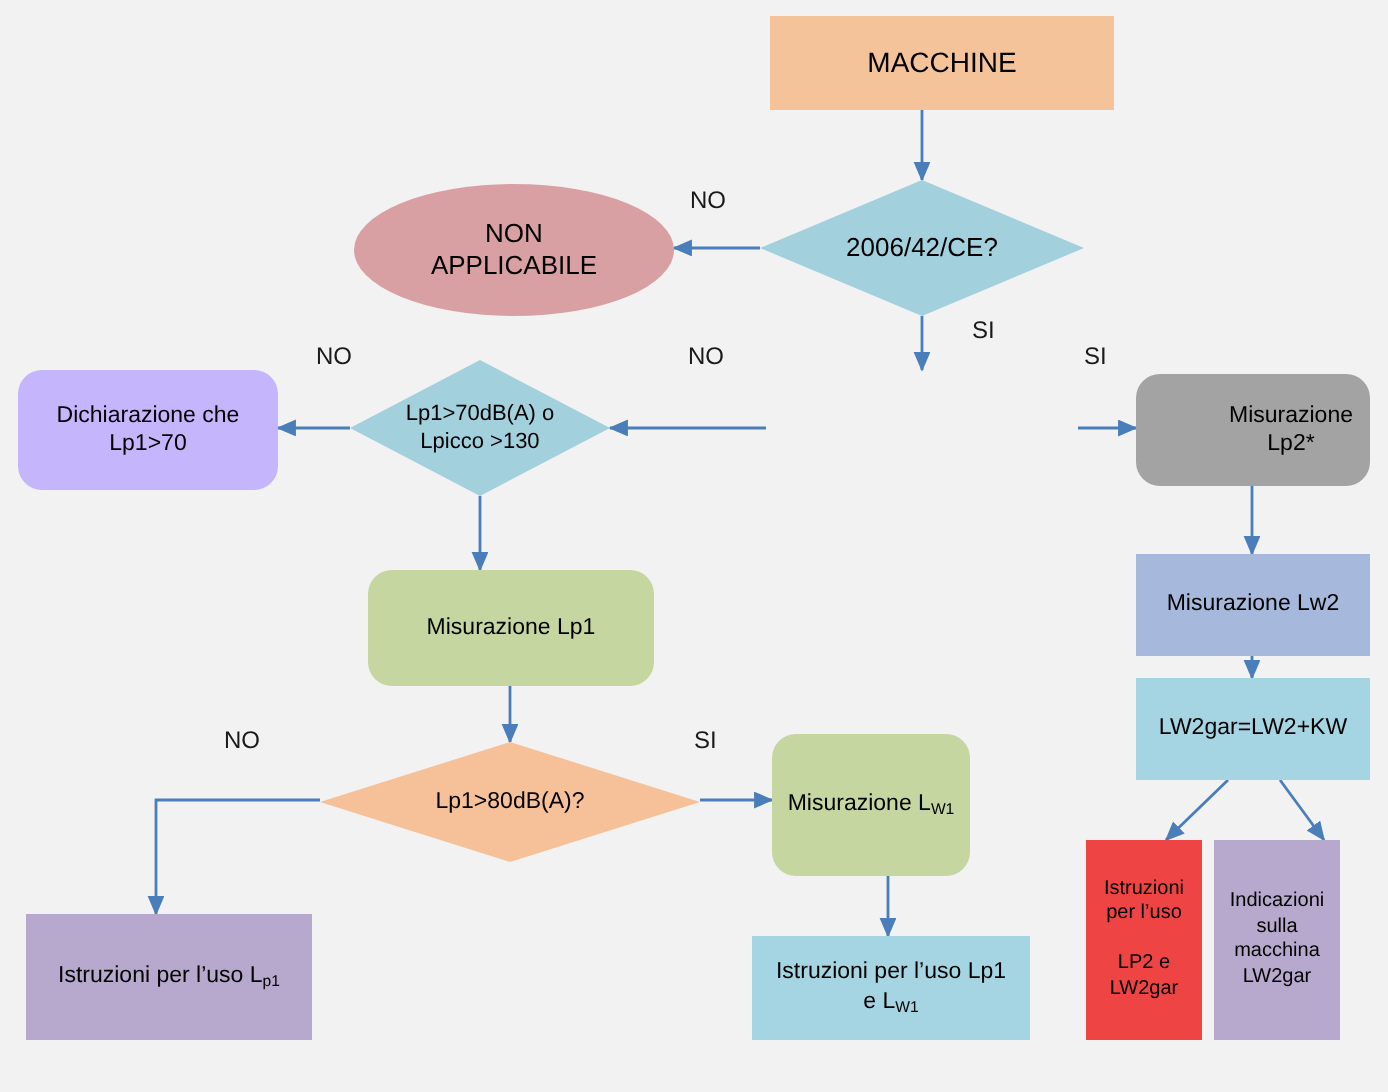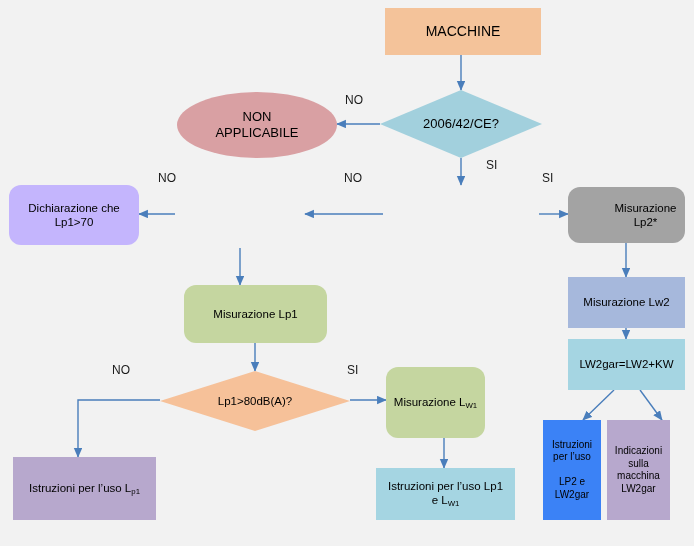--- a/index.html
+++ b/index.html
@@ -110,35 +110,40 @@
       <path d="M626,243 L626,277"></path>
 
       <path d="M626,328 L626,339" marker-end=""></path>
 
       <path d="M614,390 L583,420"></path>
 
       <path d="M640,390 L662,420"></path>
     </g>
   </svg>
 
-  <div class="node rect" style="left:385px; top:8px; width:156px; height:47px; background:#f4c39a; font-size:14px;text-align:center;">
+  <div class="node rect" style="left:385px; top:8px; width:172px; height:47px; background:#f4c39a; font-size:14px;text-align:center;">
     <span>MACCHINE</span>
   </div>
 
   <div class="diamond-wrap" style="left:380px; top:90px; width:162px; height:68px; font-size:13px;">
     <div class="diamond-shape" style="background:#a2d0dd;"></div>
     <span class="diamond-label">2006/42/CE?</span>
   </div>
 
   <div class="node ellipse" style="left:177px; top:92px; width:160px; height:66px; background:#d9a0a3; font-size:13px;">
     <span>NON
 APPLICABILE</span>
   </div>
 
 
+  <div class="diamond-wrap" style="left:175px; top:180px; width:130px; height:68px; font-size:11px;">
+    <div class="diamond-shape" style="background:#a2d0dd;"></div>
+    <span class="diamond-label">Lp1&gt;70dB(A) o
+Lpicco &gt;130</span>
+  </div>
 
   <div class="node rounded" style="left:9px; top:185px; width:130px; height:60px; background:#c4b5fd; font-size:11.5px;">
     <span>Dichiarazione che
 Lp1&gt;70</span>
   </div>
 
   <div class="node rounded" style="left:568px; top:187px; width:117px; height:56px; background:#a3a3a3; font-size:11.5px;padding-left:38px;">
     <span>Misurazione Lp2*</span>
   </div>
 
@@ -165,21 +170,21 @@
   </div>
 
   <div class="node rect" style="left:568px; top:277px; width:117px; height:51px; background:#a6b8dc; font-size:11.5px;">
     <span>Misurazione Lw2</span>
   </div>
 
   <div class="node rect" style="left:568px; top:339px; width:117px; height:51px; background:#a5d5e2; font-size:11.5px;">
     <span>LW2gar=LW2+KW</span>
   </div>
 
-  <div class="node rect" style="left:543px; top:420px; width:58px; height:100px; background:#3b82f6; font-size:10px;">
+  <div class="node rect" style="left:543px; top:420px; width:58px; height:100px; background:#ef4444; font-size:10px;">
     <span>Istruzioni
 per l’uso
 
 LP2 e
 LW2gar</span>
   </div>
 
   <div class="node rect" style="left:607px; top:420px; width:63px; height:100px; background:#b7a8cd; font-size:10px;">
     <span>Indicazioni
 sulla

